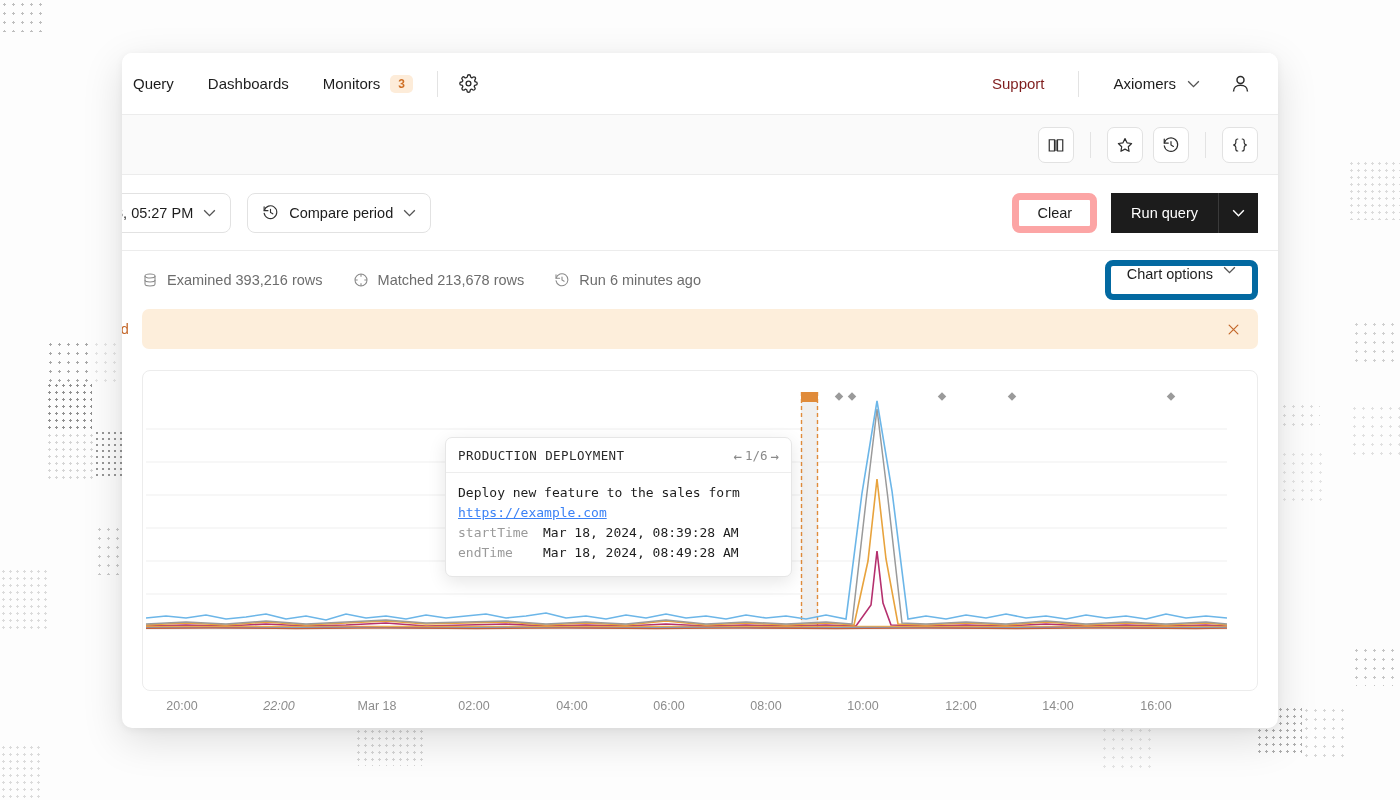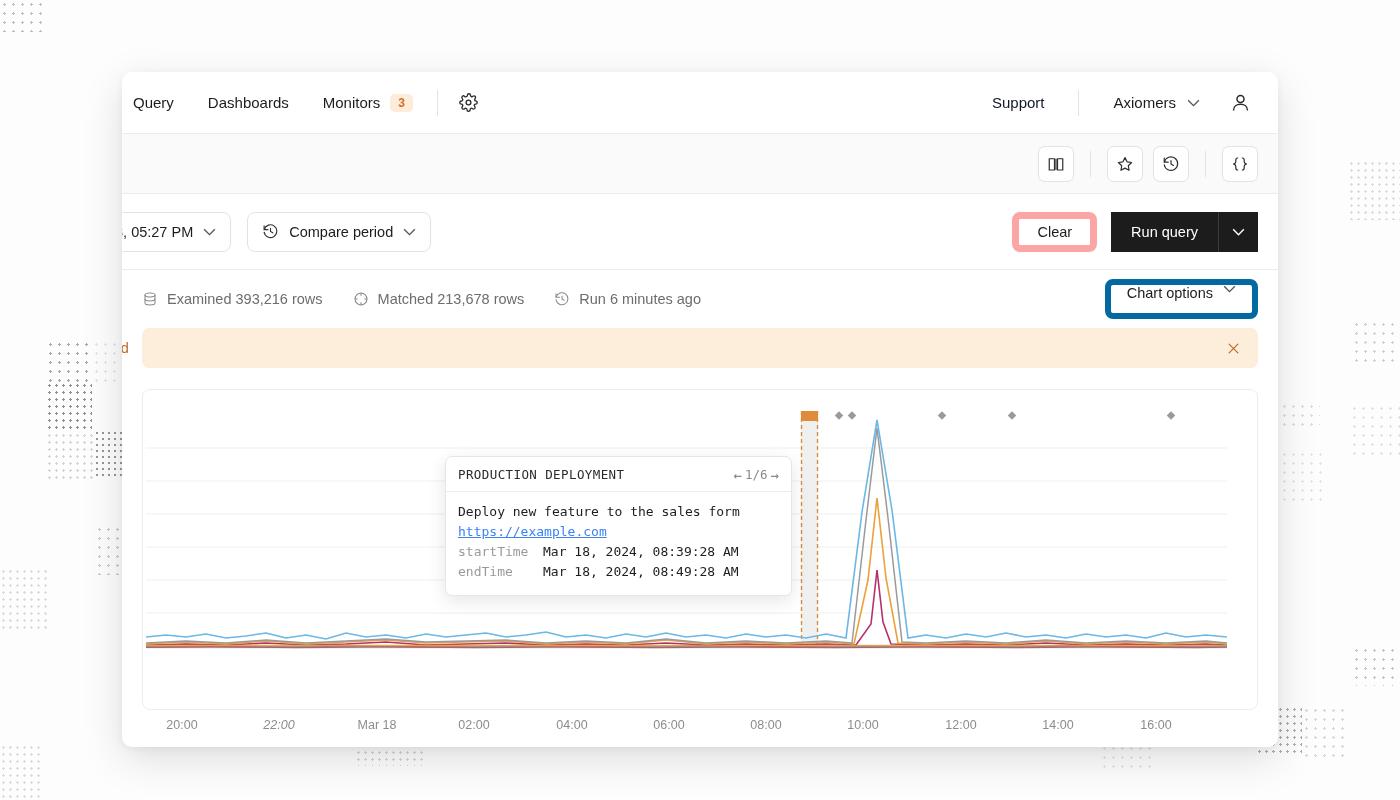--- a/index.html
+++ b/index.html
@@ -23,21 +23,21 @@
   .dots {
     position: absolute;
     background-image: radial-gradient(circle, #8a8a8a 1.1px, transparent 1.2px);
     background-size: 9px 9px;
   }
 
   
   .window {
     position: absolute;
     left: 122px;
-    top: 72px;
+    top: 53px;
     width: 1156px;
     height: 675px;
     background: #ffffff;
     border-radius: 10px;
     box-shadow: 0 12px 40px rgba(0,0,0,0.13), 0 2px 8px rgba(0,0,0,0.05);
     overflow: hidden;
   }
 
   
   .topnav {
@@ -88,21 +88,21 @@
     cursor: pointer;
     color: #2b2b2b;
   }
   .nav-right {
     margin-left: auto;
     display: flex;
     align-items: center;
   }
   .nav-right .support {
     font-size: 15px;
-    color: #0f172a;
+    color: #7f1d1d;
     padding: 0 18px;
     cursor: pointer;
   }
   .nav-right .org {
     font-size: 15px;
     color: #1d1d1d;
     padding: 0 10px 0 18px;
     cursor: pointer;
     display: flex;
     align-items: center;

